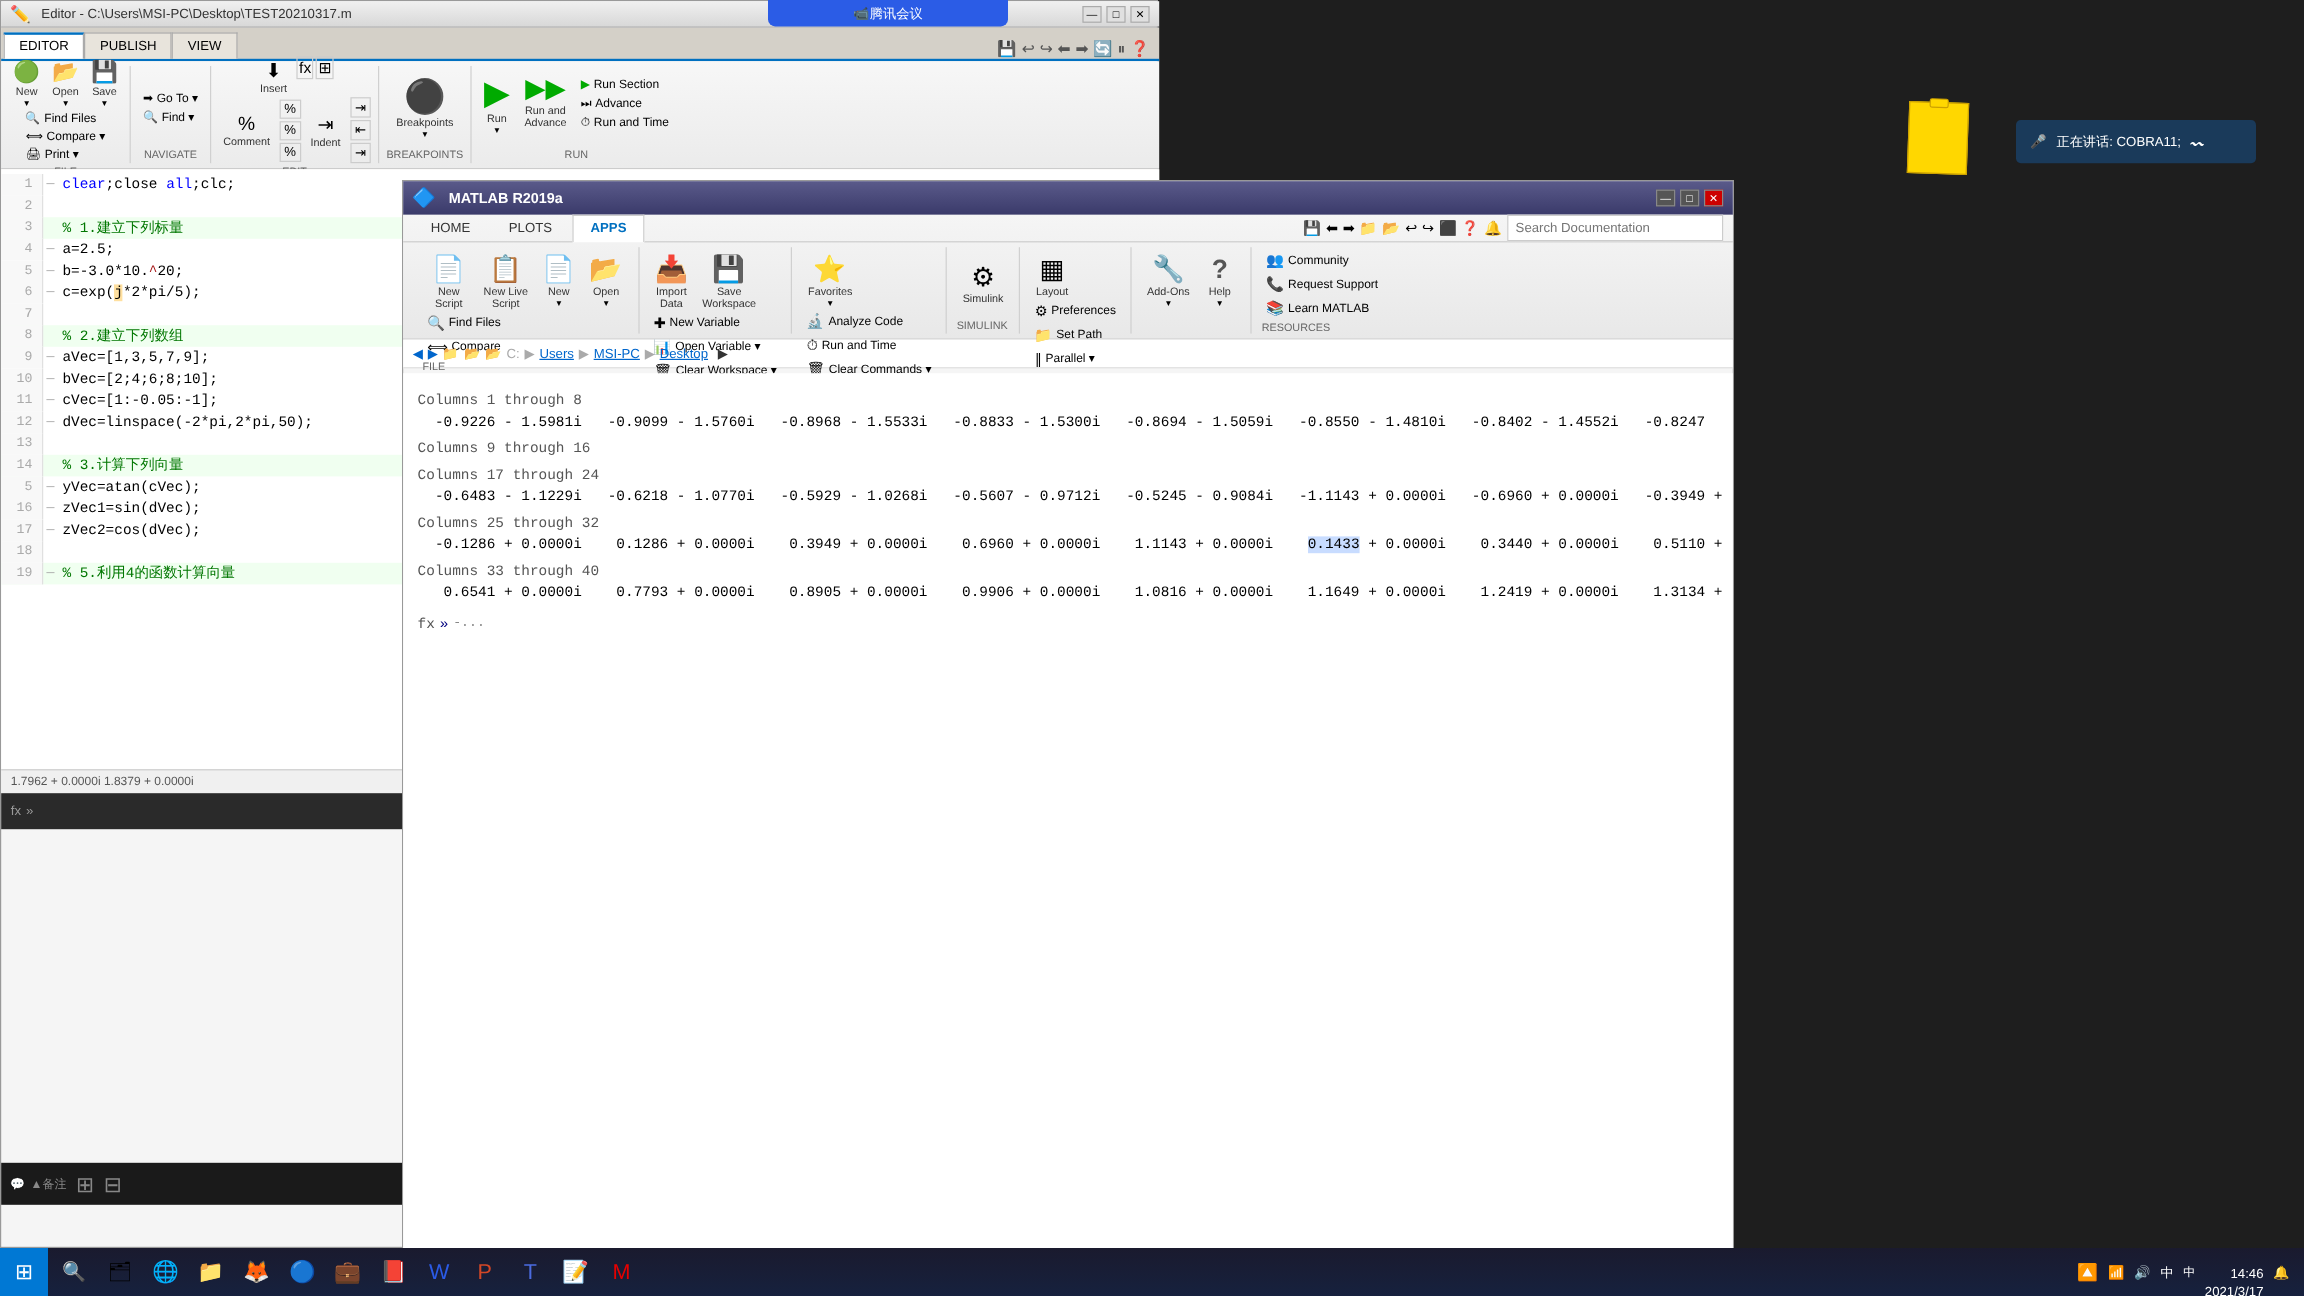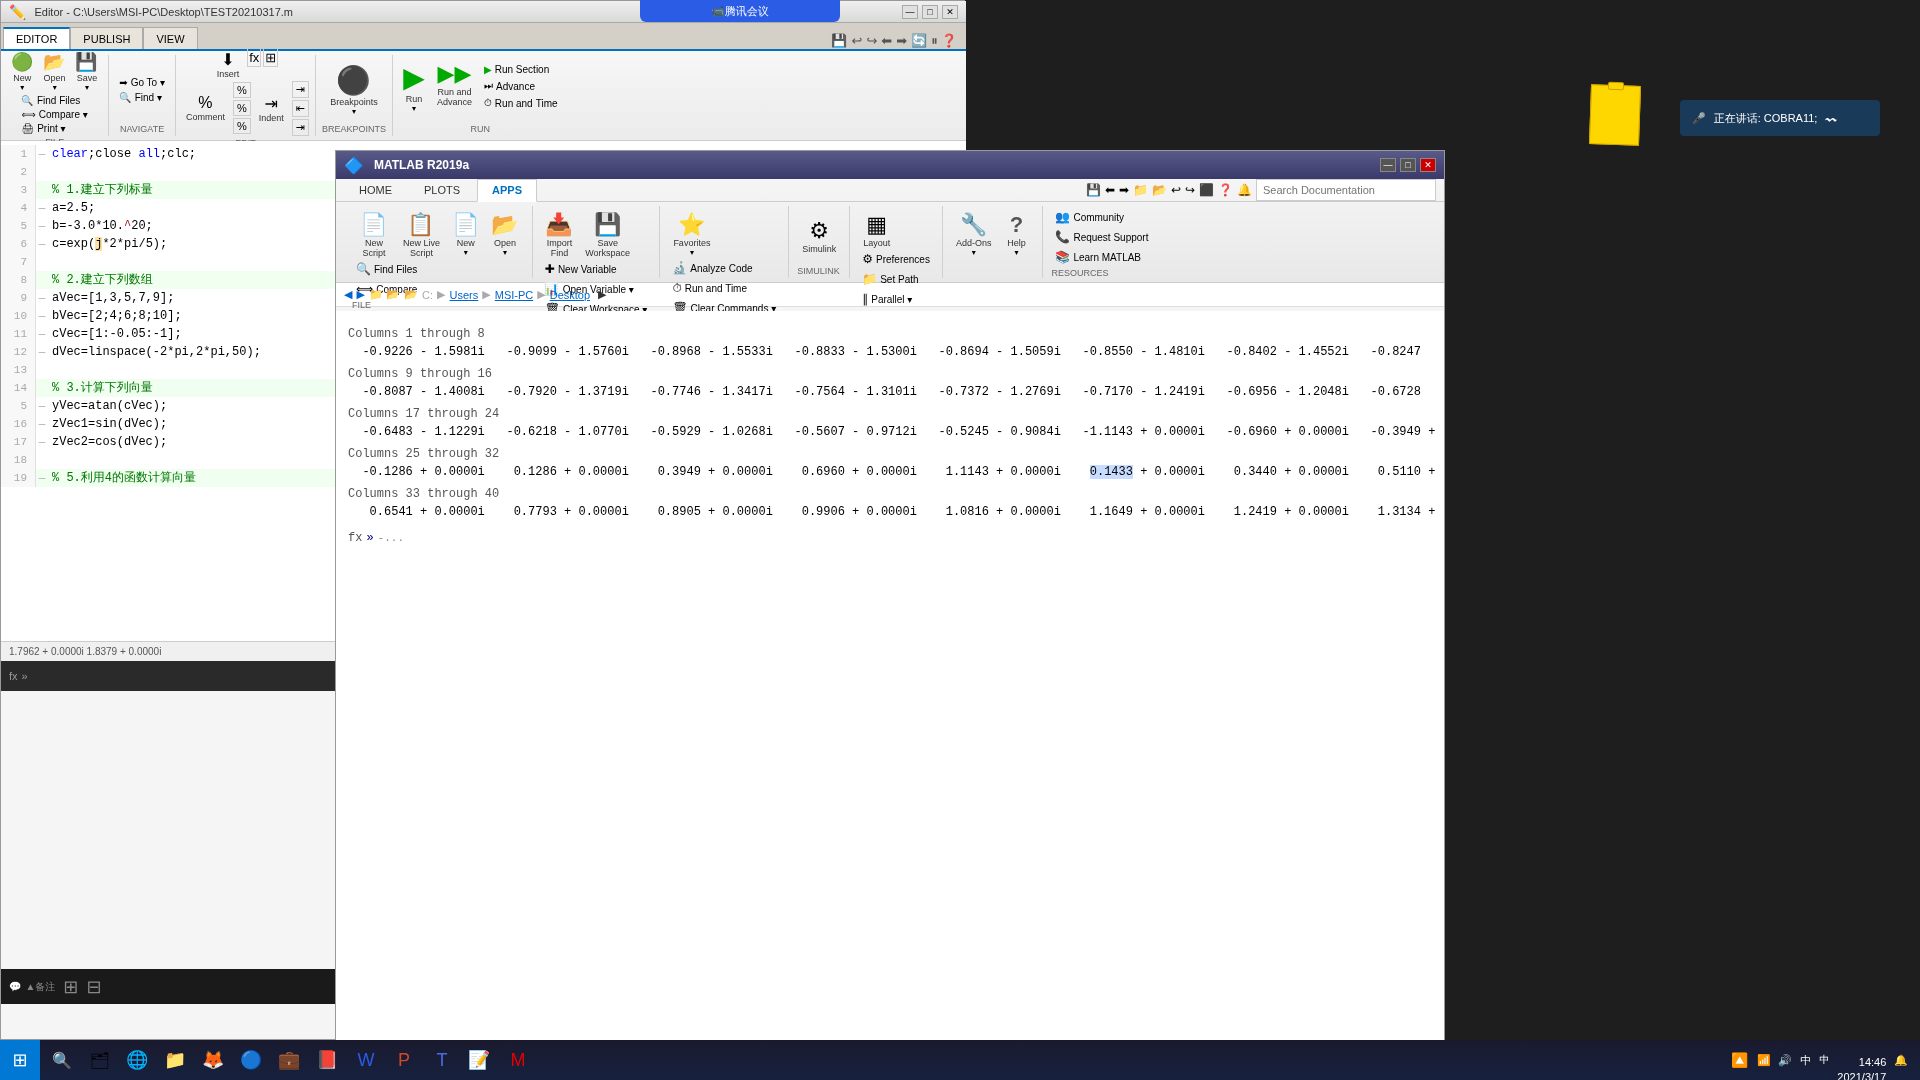--- a/index.html
+++ b/index.html
@@ -535,21 +535,21 @@
           </div>
         </div>
         <span style="font-size:9px; color:#666; text-align:center; margin-top:2px;">FILE</span>
       </div>
 
       <div class="matlab-ribbon-group" style="flex-direction:column;">
         <div style="display:flex; gap:2px; flex:1; align-items:flex-start; padding-top:2px;">
           <div class="m-ribbon-btn">
             <span class="m-ribbon-icon">📥</span>
             <span class="m-ribbon-label">Import</span>
-            <span class="m-ribbon-label">Find</span>
+            <span class="m-ribbon-label">Data</span>
           </div>
           <div class="m-ribbon-btn">
             <span class="m-ribbon-icon">💾</span>
             <span class="m-ribbon-label">Save</span>
             <span class="m-ribbon-label">Workspace</span>
           </div>
         </div>
         <div style="display:flex; flex-direction:column; gap:2px; font-size:10px;">
           <div class="m-small-btn">
             <span class="m-small-icon">✚</span>
@@ -678,23 +678,20 @@
     <span style="cursor:pointer; margin-left:4px;">▶</span>
   </div>
 
   <div class="matlab-cmd-window">
     <div class="cmd-section-header">Columns 1 through 8</div>
     <div class="cmd-data-row">
       &nbsp;&nbsp;-0.9226 - 1.5981i &nbsp;&nbsp;-0.9099 - 1.5760i &nbsp;&nbsp;-0.8968 - 1.5533i &nbsp;&nbsp;-0.8833 - 1.5300i &nbsp;&nbsp;-0.8694 - 1.5059i &nbsp;&nbsp;-0.8550 - 1.4810i &nbsp;&nbsp;-0.8402 - 1.4552i &nbsp;&nbsp;-0.8247
     </div>
 
     <div class="cmd-section-header">Columns 9 through 16</div>
-    <div class="cmd-data-row">
-      &nbsp;&nbsp;-0.8087 - 1.4008i &nbsp;&nbsp;-0.7920 - 1.3719i &nbsp;&nbsp;-0.7746 - 1.3417i &nbsp;&nbsp;-0.7564 - 1.3101i &nbsp;&nbsp;-0.7372 - 1.2769i &nbsp;&nbsp;-0.7170 - 1.2419i &nbsp;&nbsp;-0.6956 - 1.2048i &nbsp;&nbsp;-0.6728
-    </div>
 
     <div class="cmd-section-header">Columns 17 through 24</div>
     <div class="cmd-data-row">
       &nbsp;&nbsp;-0.6483 - 1.1229i &nbsp;&nbsp;-0.6218 - 1.0770i &nbsp;&nbsp;-0.5929 - 1.0268i &nbsp;&nbsp;-0.5607 - 0.9712i &nbsp;&nbsp;-0.5245 - 0.9084i &nbsp;&nbsp;-1.1143 + 0.0000i &nbsp;&nbsp;-0.6960 + 0.0000i &nbsp;&nbsp;-0.3949 +
     </div>
 
     <div class="cmd-section-header">Columns 25 through 32</div>
     <div class="cmd-data-row">
       &nbsp;&nbsp;-0.1286 + 0.0000i &nbsp;&nbsp;&nbsp;0.1286 + 0.0000i &nbsp;&nbsp;&nbsp;0.3949 + 0.0000i &nbsp;&nbsp;&nbsp;0.6960 + 0.0000i &nbsp;&nbsp;&nbsp;1.1143 + 0.0000i &nbsp;&nbsp;&nbsp;<span style="background:#c8dcff;">0.1433</span> + 0.0000i &nbsp;&nbsp;&nbsp;0.3440 + 0.0000i &nbsp;&nbsp;&nbsp;0.5110 +
     </div>

